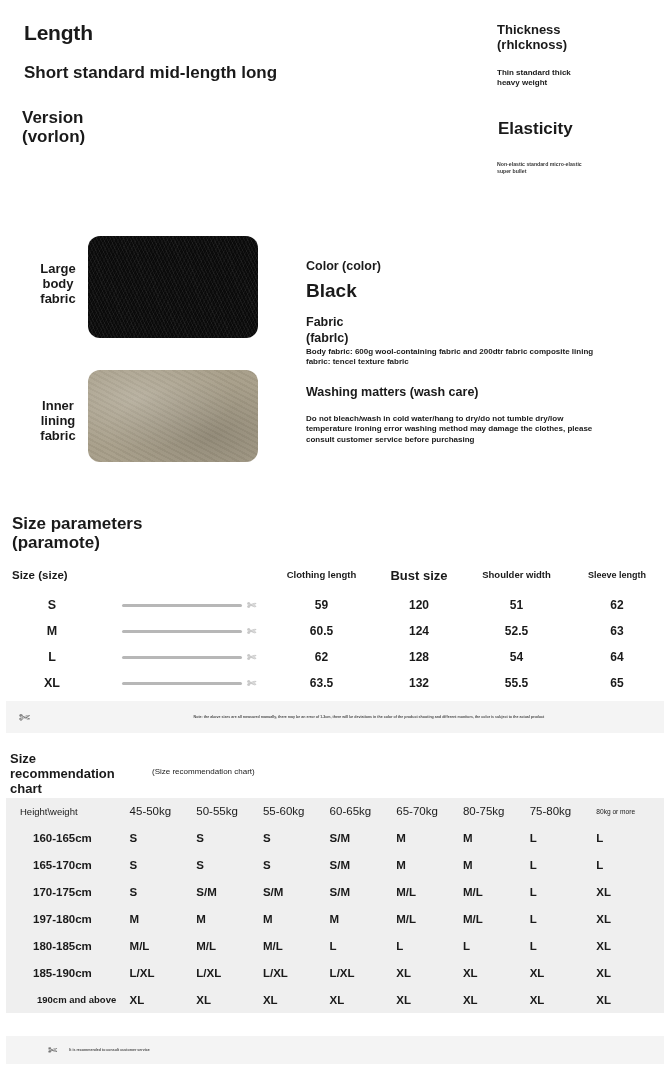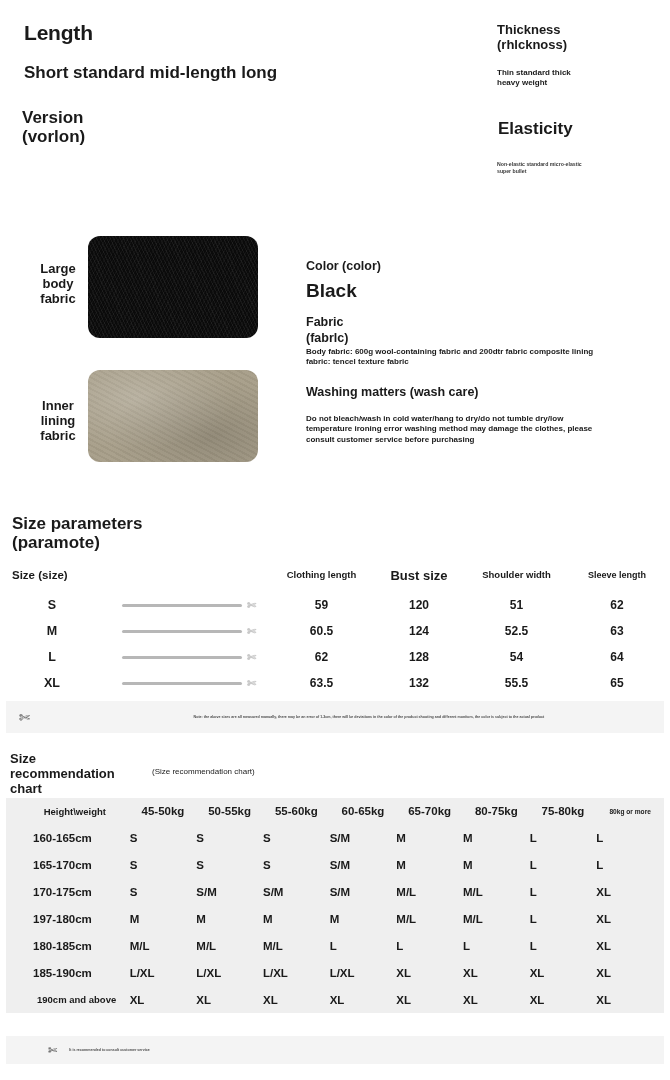--- a/index.html
+++ b/index.html
@@ -95,21 +95,21 @@
   #disclaimer-scissors { margin-left: 13px; font-size: 13px; color: #2b2b2b; line-height: 1; }
   #disclaimer-text { margin-left: 99px; width: 480px; text-align: center; }
 
   
   #rec-title    { left: 10px; top: 752px; width: 130px; }
   #rec-subtitle { left: 152px; top: 767px; font-size: 8px; font-weight: 400; }
 
   #rec-table { position: absolute; left: 6px; top: 798px; width: 658px; background: #efefef; }
   #rec-table table { width: 100%; border-collapse: collapse; }
   #rec-table th, #rec-table td { padding: 0; text-align: left; }
-  #rec-table thead th { height: 26px; vertical-align: middle; font-size: 11.5px; font-weight: 700; text-align: center; }
+  #rec-table thead th { height: 26px; vertical-align: middle; font-size: 11.5px; font-weight: 400; }
   #rec-table thead th.hw { font-size: 9.5px; padding-left: 14px; }
   #rec-table thead th.last { font-size: 6.6px; }
   #rec-table tbody td { height: 27px; vertical-align: middle; font-size: 11.5px; font-weight: 700; }
   #rec-table tbody td.rowhead { font-size: 11.5px; padding-left: 27px; }
   #rec-table tbody tr:last-child td.rowhead { font-size: 9.5px; padding-left: 31px; }
   .rc-h  { width: 124px; }
   .rc    { width: 67px; }
   .rc-l  { width: 68px; }
 
   

